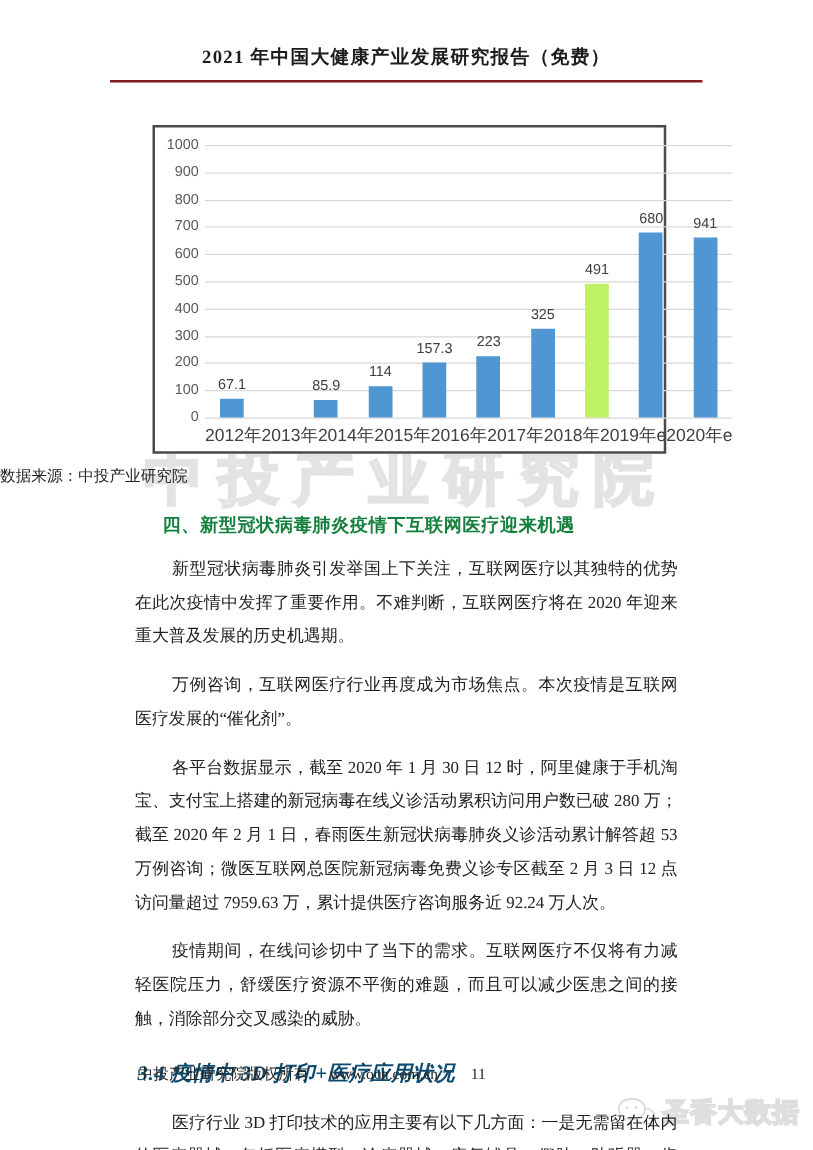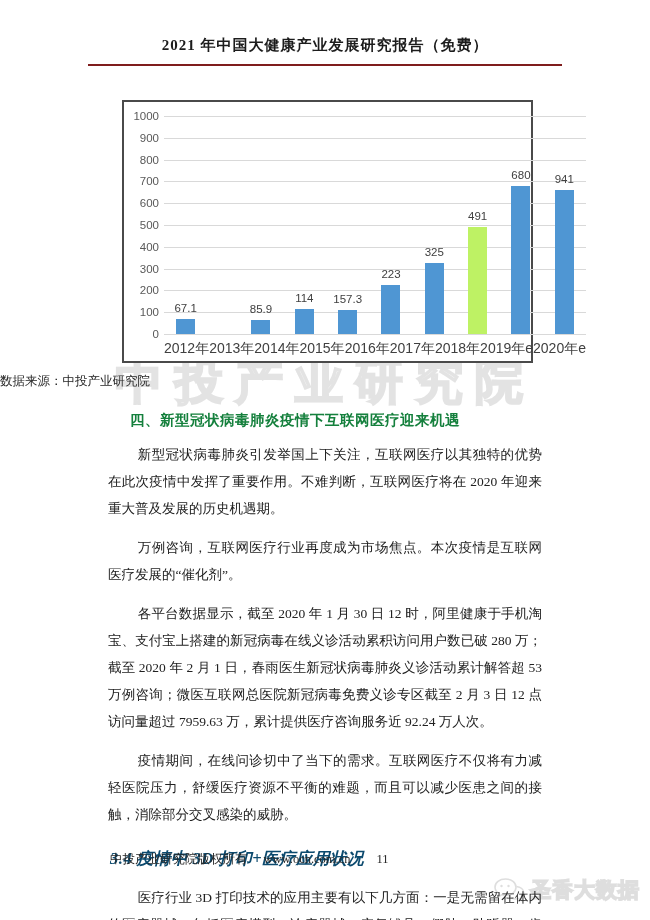--- a/index.html
+++ b/index.html
@@ -157,21 +157,21 @@
               <div class="bar" style="height: 14px; background: rgb(79, 150, 211); margin-left: 32px;">
                 <div class="bar-label">85.9</div>
               </div>
             </div>
             <div class="bar-col">
               <div class="bar" style="height: 24.852px; background: rgb(79, 150, 211);">
                 <div class="bar-label">114</div>
               </div>
             </div>
             <div class="bar-col">
-              <div class="bar" style="height: 24px; background: rgb(79, 150, 211);">
+              <div class="bar" style="height: 44px; background: rgb(79, 150, 211);">
                 <div class="bar-label">157.3</div>
               </div>
             </div>
             <div class="bar-col">
               <div class="bar" style="height: 48.614px; background: rgb(79, 150, 211);">
                 <div class="bar-label">223</div>
               </div>
             </div>
             <div class="bar-col">
               <div class="bar" style="height: 70.85px; background: rgb(79, 150, 211);">

